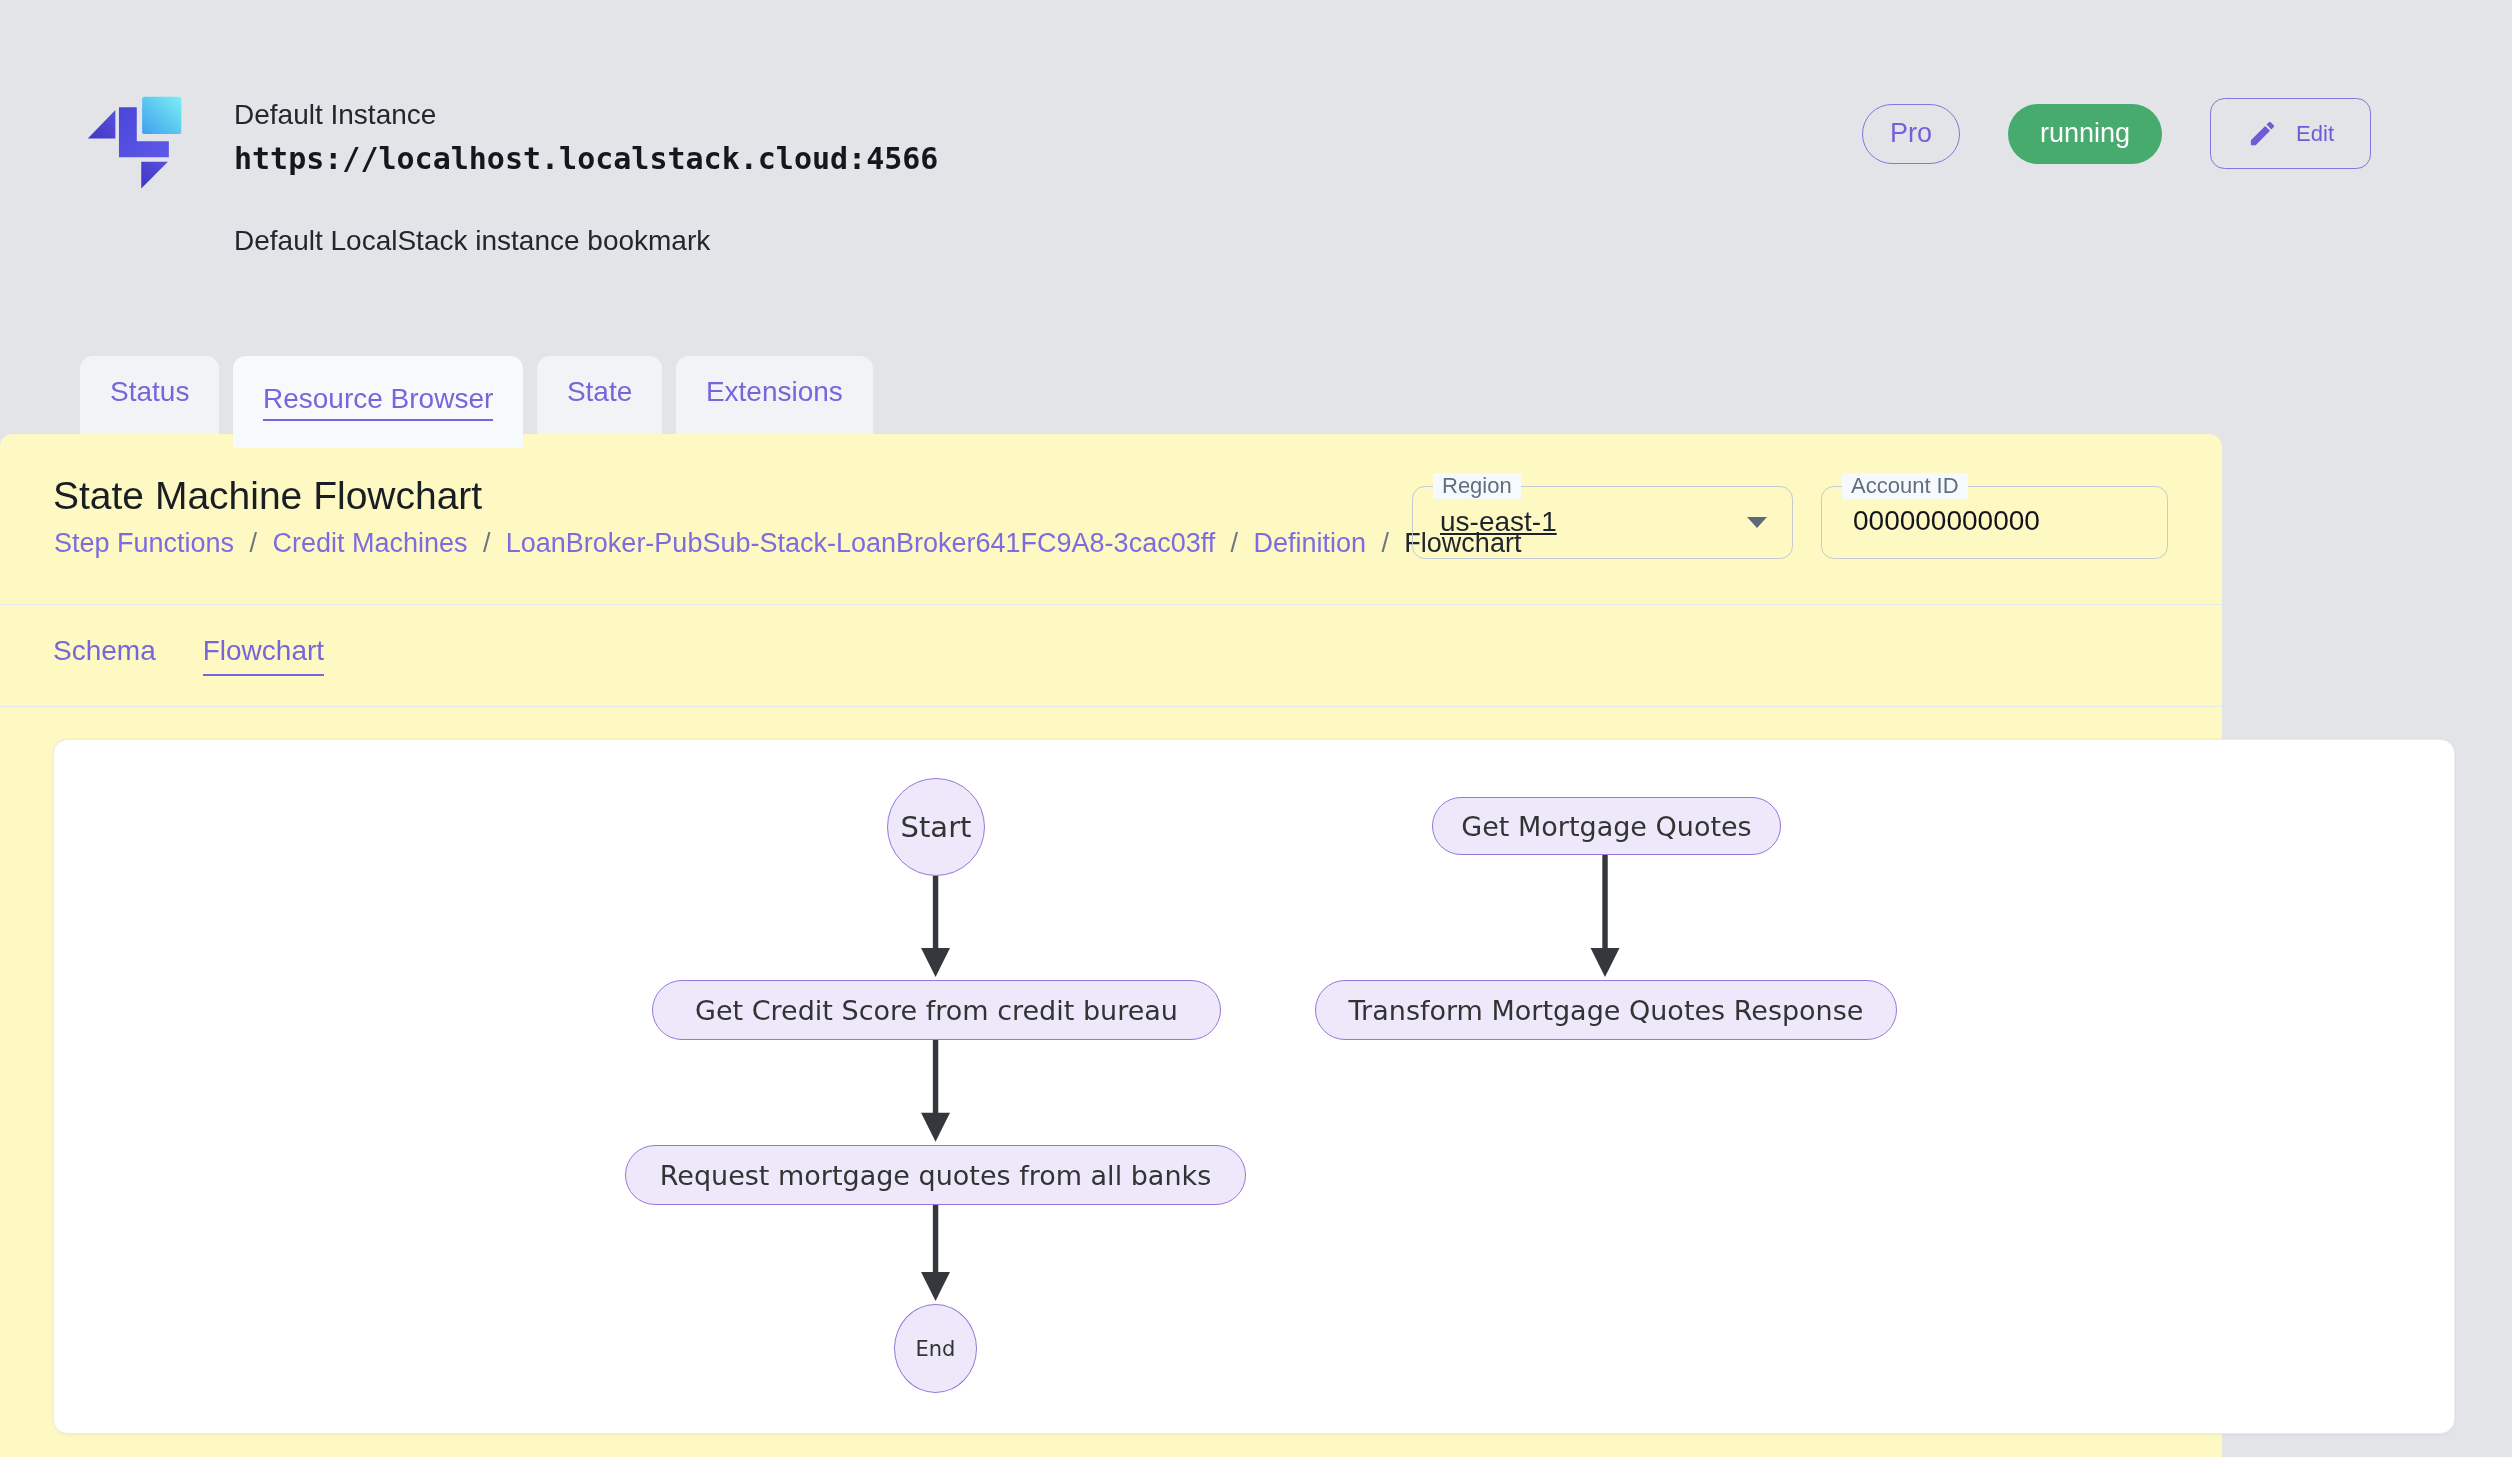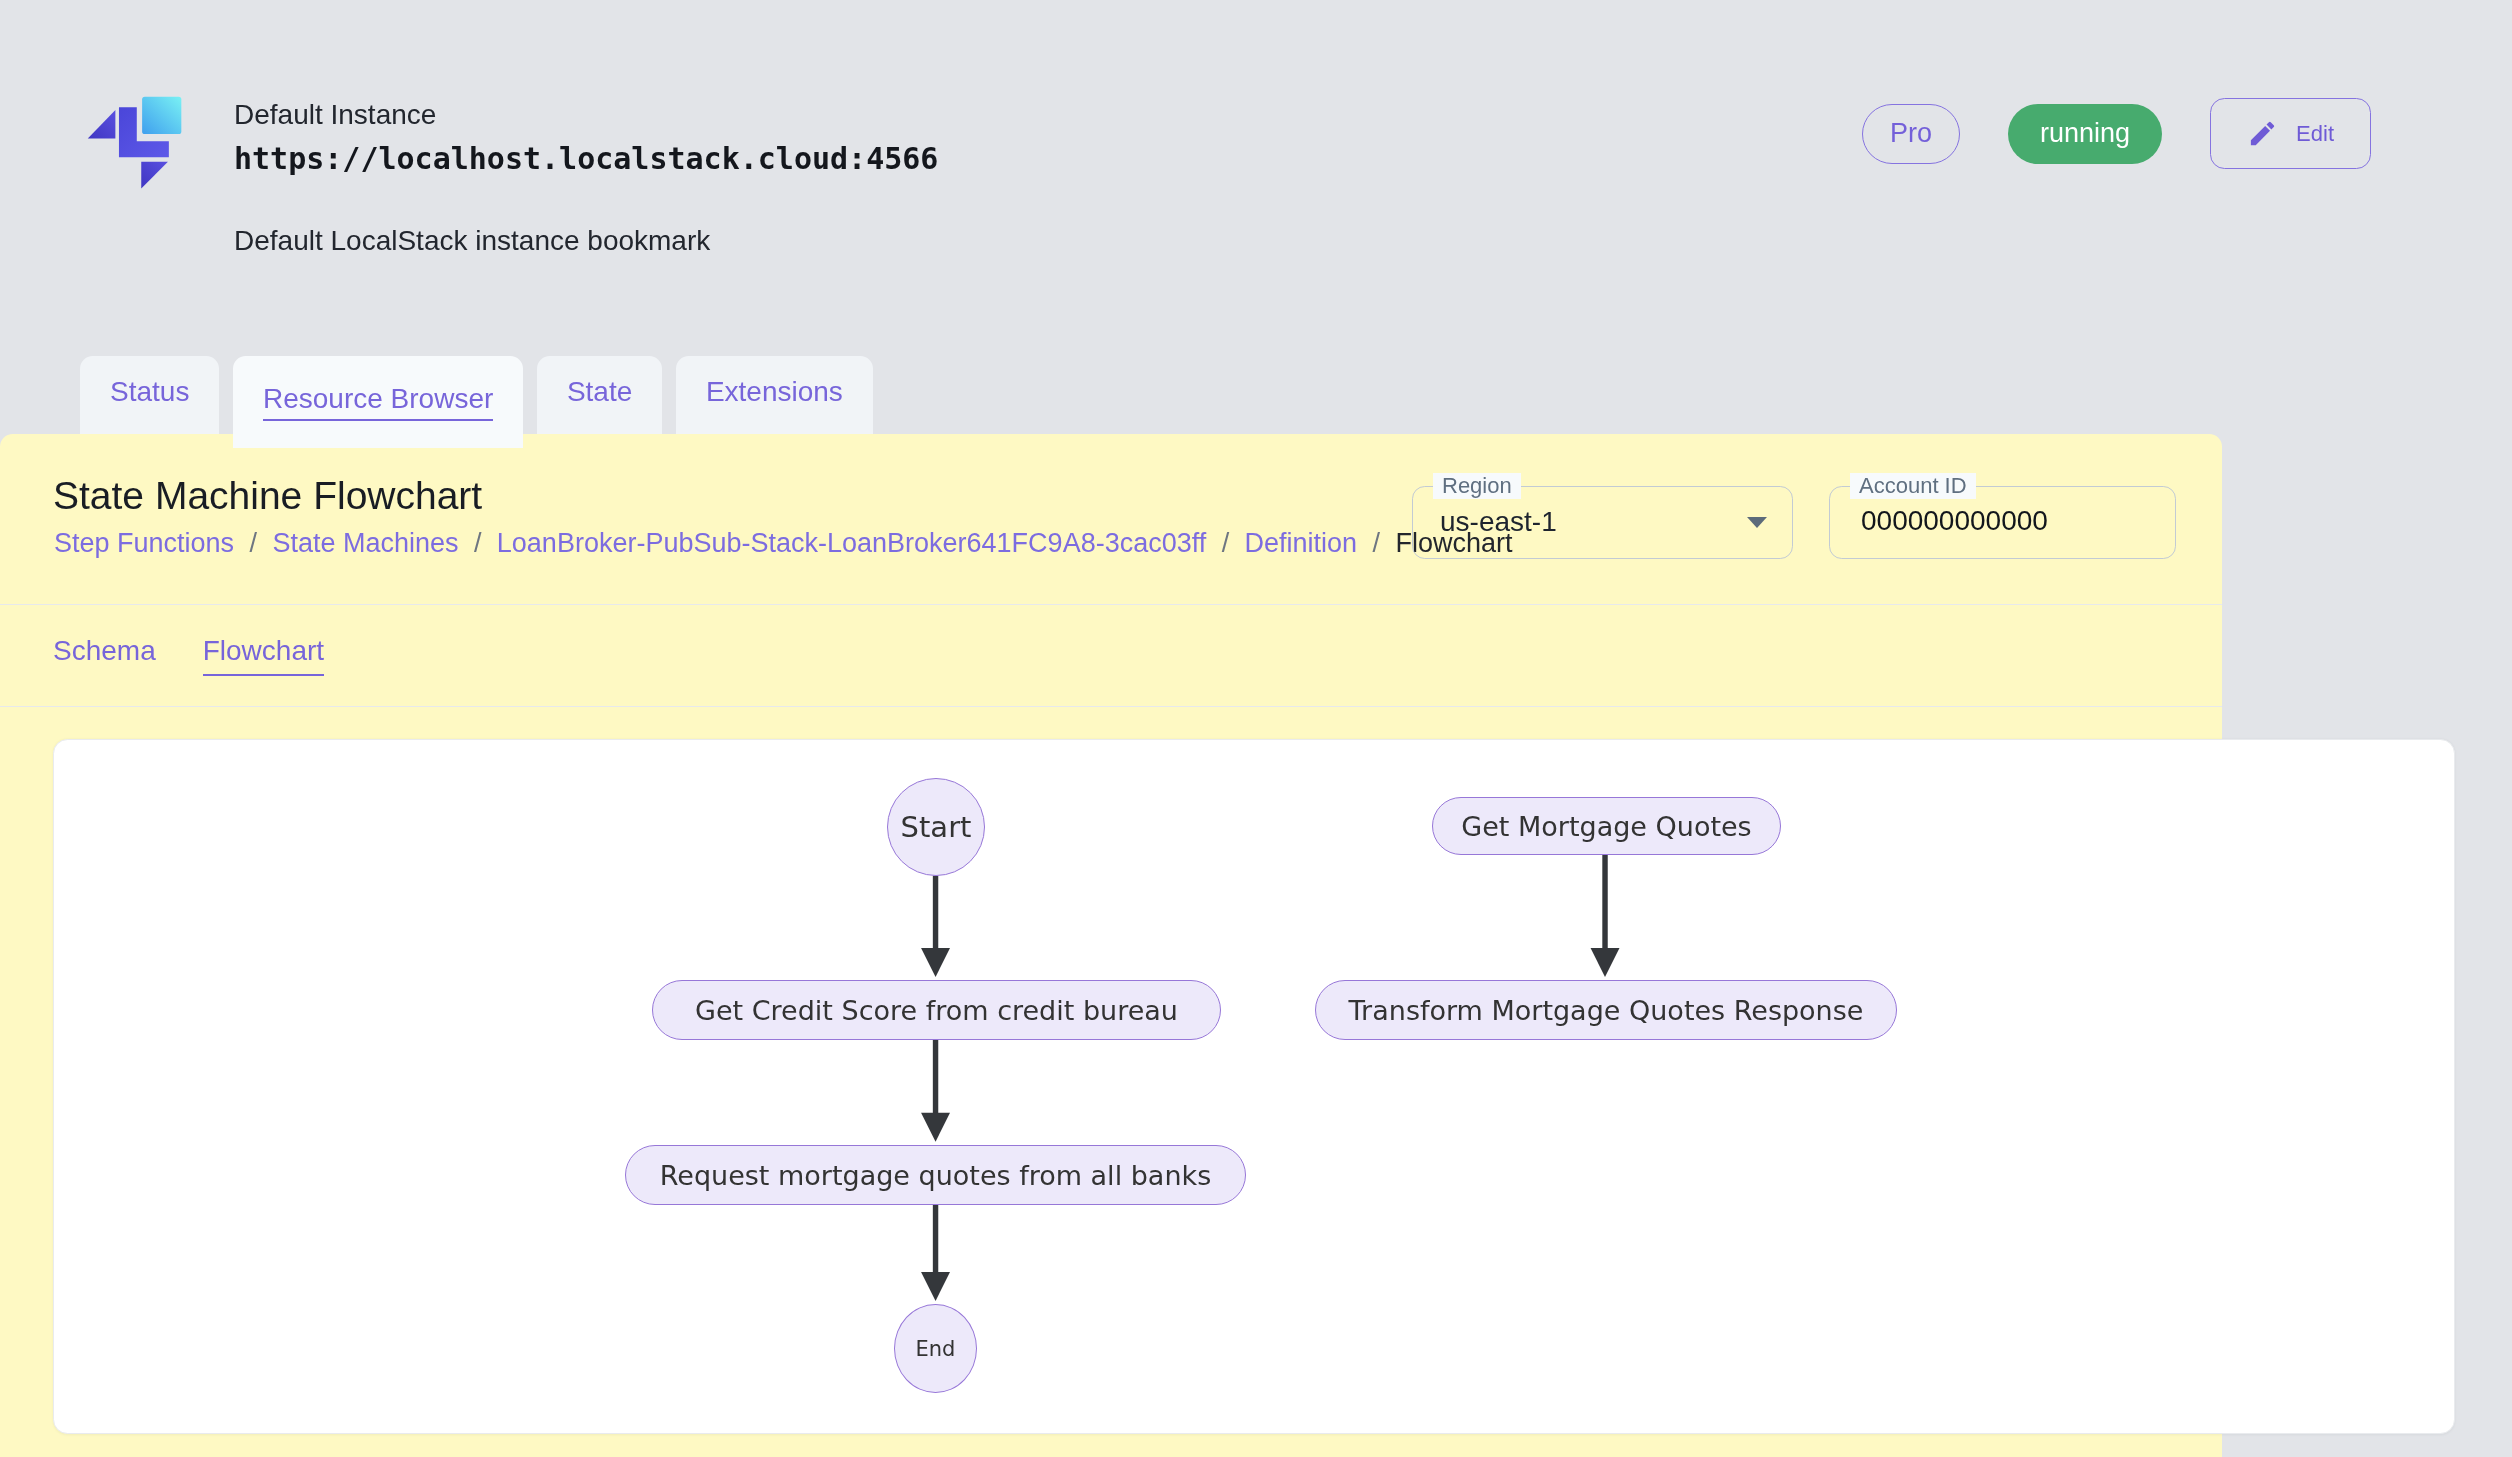--- a/index.html
+++ b/index.html
@@ -53,21 +53,21 @@
   }
   .page-title {
     position:absolute; left:53px; top:40px; margin:0;
     font-size:39px; font-weight:500; color:#191D24;
   }
   .breadcrumbs { position:absolute; left:54px; top:94px; display:flex; align-items:center; font-size:27px; white-space:nowrap; }
   .crumb { color:#7C6CE0; text-decoration:none; cursor:pointer; }
   .crumb.current { color:#23262D; cursor:default; }
   .sep { color:#6E7681; margin:0 15.4px; }
 
-  .fields { position:absolute; top:52px; right:46px; display:flex; gap:36px; }
+  .fields { position:absolute; top:52px; right:54px; display:flex; gap:28px;text-decoration:underline; }
   .field { position:relative; height:73px; border:1.8px solid #C2CBD4; border-radius:12.7px; }
   .field.select { width:381px; cursor:pointer; }
   .field.account { width:347px; }
   .field-label {
     position:absolute; top:-13.6px; left:20px; background:#F7FAFC; padding:0 9px;
     font-size:22px; color:#5F6F80; white-space:nowrap;
   }
   .field-value { display:block; font-size:28px; color:#1E242E; line-height:69px; padding-left:27px; }
   .dropdown-arrow {
     position:absolute; right:25.4px; top:30px; width:0; height:0;
@@ -167,21 +167,21 @@
       </div>
   </nav>
 
   <main class="panel">
 
     <h1 class="page-title">State Machine Flowchart</h1>
 
     <nav class="breadcrumbs">
       <a class="crumb">Step Functions</a>
       <span class="sep">/</span>
-      <a class="crumb">State Machines</a>
+      <a class="crumb">Credit Machines</a>
       <span class="sep">/</span>
       <a class="crumb">LoanBroker-PubSub-Stack-LoanBroker641FC9A8-3cac03ff</a>
       <span class="sep">/</span>
       <a class="crumb">Definition</a>
       <span class="sep">/</span>
       <span class="crumb current">Flowchart</span>
     </nav>
 
     <div class="fields">
       <div class="field select">

